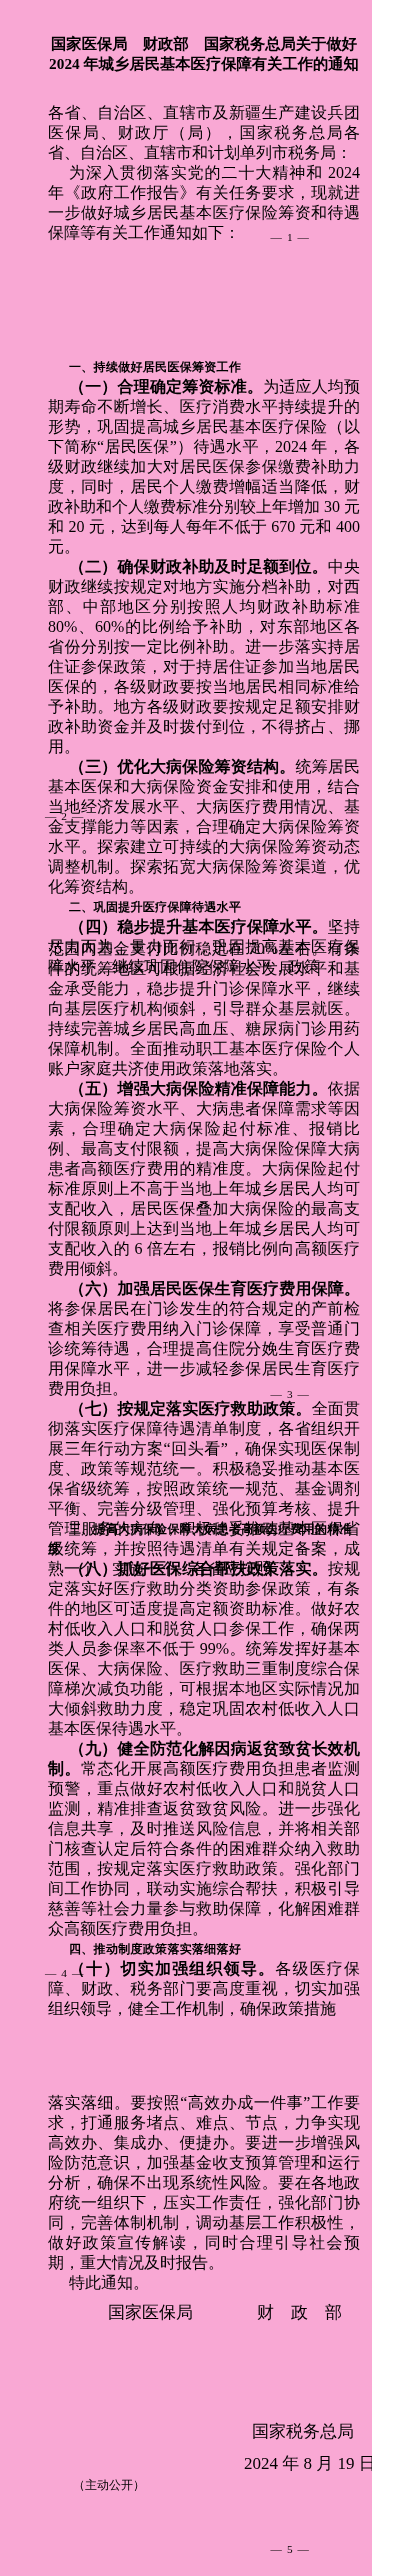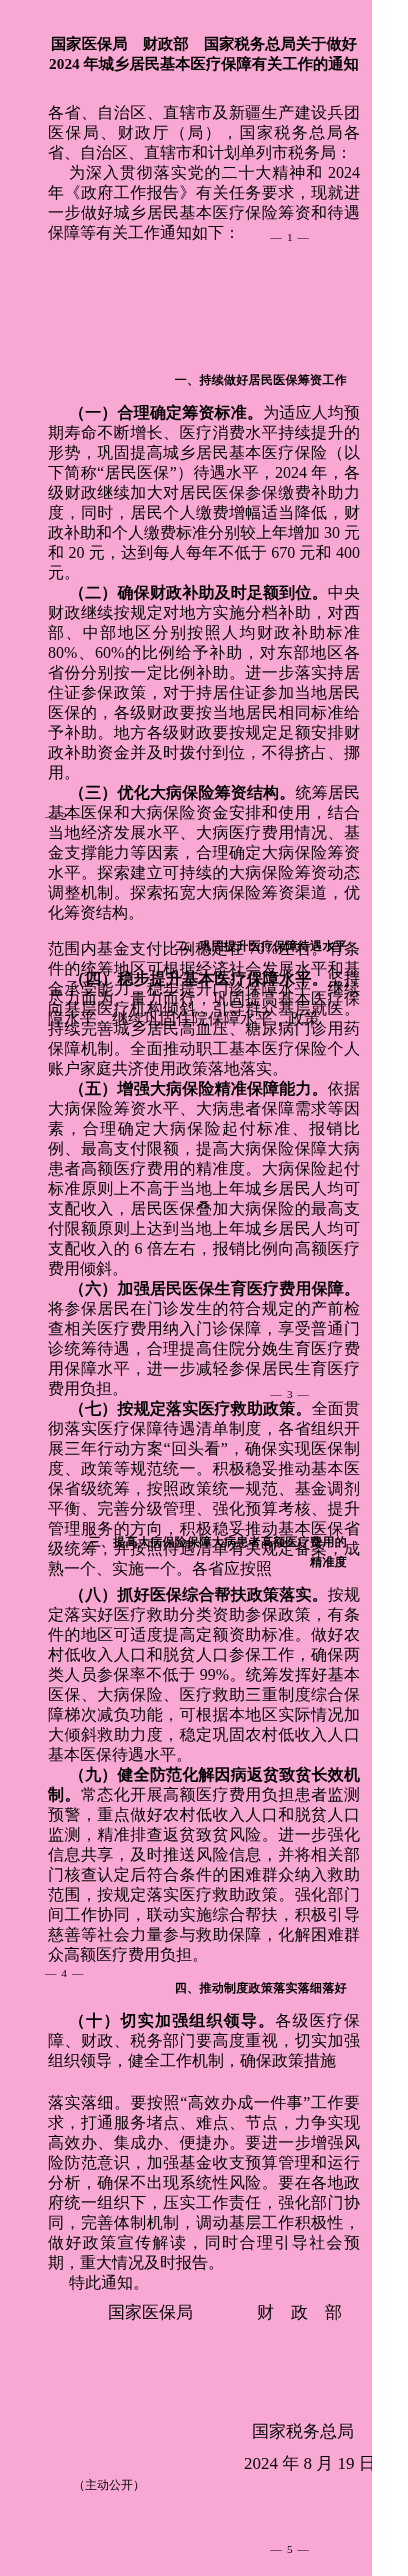--- a/index.html
+++ b/index.html
@@ -31,28 +31,27 @@
   p.para{
     margin:0;
     font-size:16px;
     line-height:20px;
     text-align:justify;
     text-indent:21px;
   }
   p.para.no-indent{text-indent:0;}
   p.para .lead{font-weight:bold;}
   h2.sec{
-    margin:13px;
+    margin:0;
     font-size:12px;
     line-height:20px;
     font-weight:bold;
     text-indent:21px;
     font-family:"Liberation Sans","DejaVu Sans",sans-serif;
     letter-spacing:0.3px;
-    text-align:right;
   }
   .pagenum{
     position:absolute;
     font-size:11.3px;
     line-height:13.6px;
     color:#000000;
     letter-spacing:1.1px;
   }
   .pagenum.pn-right{right:62px;}
   .pagenum.pn-left{left:45px;}

